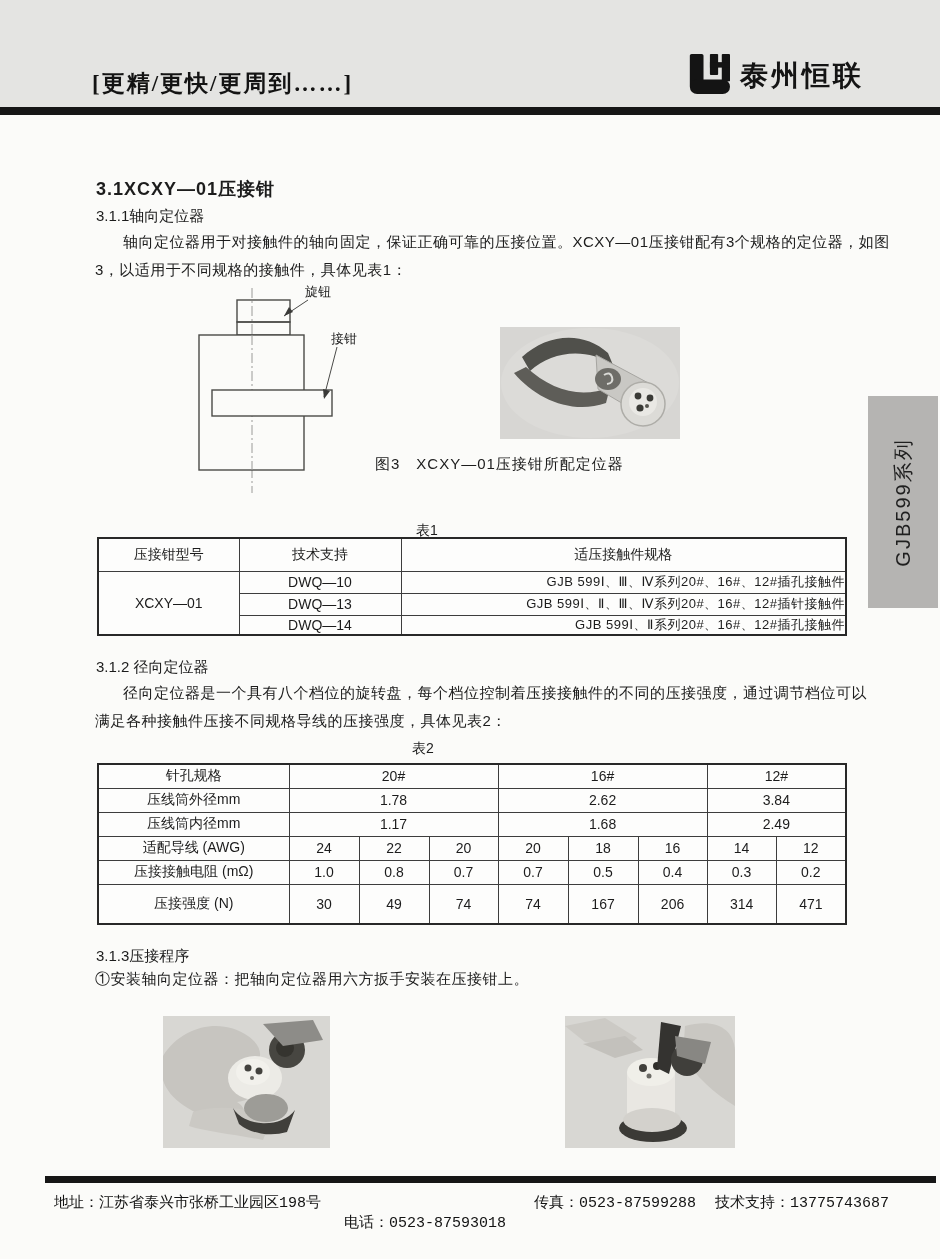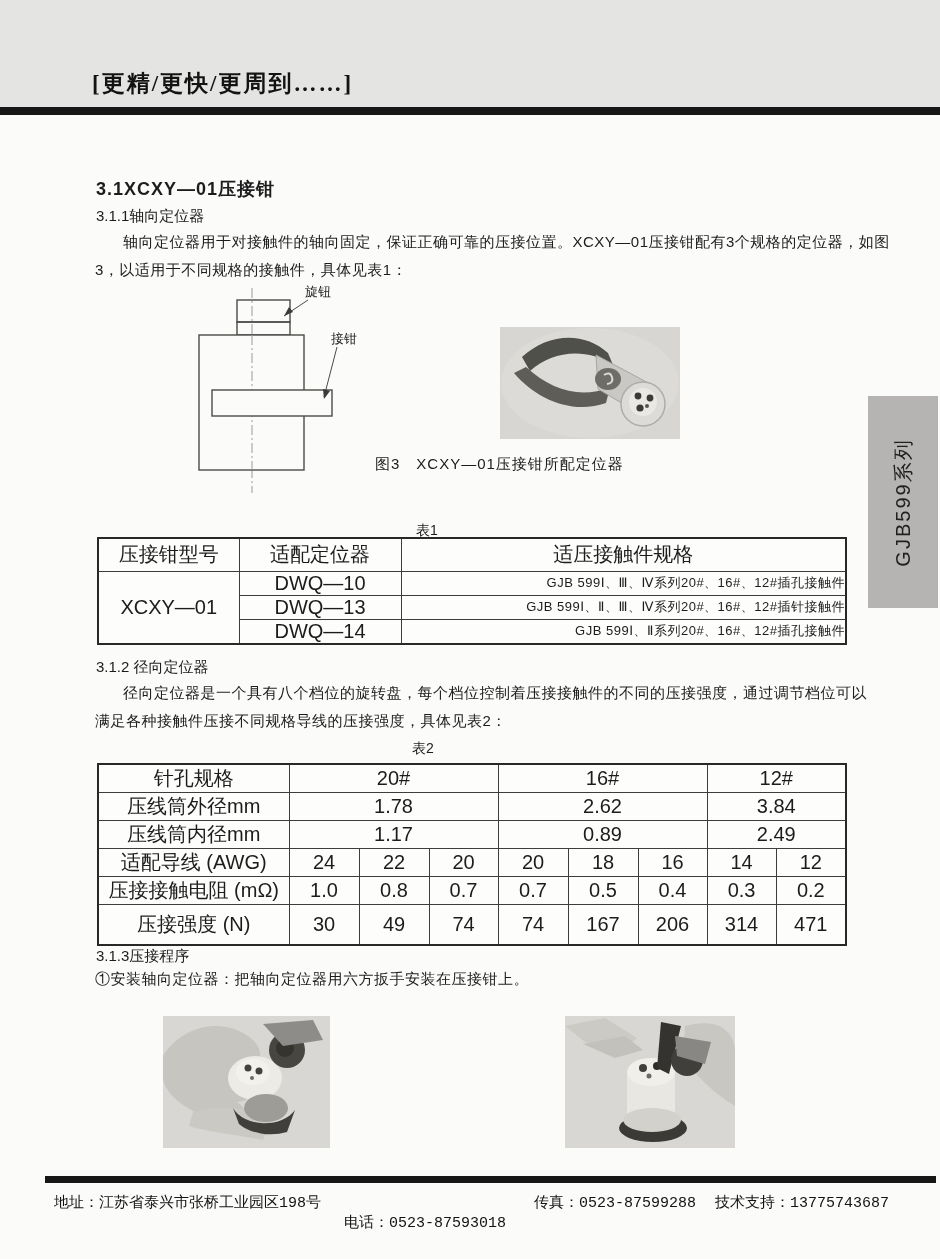--- a/index.html
+++ b/index.html
@@ -17,40 +17,52 @@
   
   .h1{font-size:18px;font-weight:bold;letter-spacing:1px;white-space:nowrap;}
   .h2{font-size:15px;white-space:nowrap;}
   .p{font-size:15px;letter-spacing:0.5px;white-space:nowrap;}
   .cap{font-size:14px;text-align:center;}
   .figcap{font-size:15px;letter-spacing:1px;white-space:nowrap;}
   
   table{border-collapse:collapse;table-layout:fixed;position:absolute;background:#fdfdfc;
         border:2px solid #282828;}
   td{border:1px solid var(--table-border,#3d3d3d);text-align:center;vertical-align:middle;
-     font-size:20px;padding:0;overflow:hidden;white-space:nowrap;}
+     font-size:14px;padding:0;overflow:hidden;white-space:nowrap;}
   .spec-cell{font-size:13px;letter-spacing:0.5px;text-align:right;}
   
   .photo{background:var(--photo-bg,#d7d6d3);}
   
   .side-tab{left:868px;top:396px;width:70px;height:212px;background:var(--tab-bg,#b5b4b2);
             display:flex;align-items:center;justify-content:center;}
   .side-tab span{transform:rotate(-90deg);white-space:nowrap;font-size:20px;
                  letter-spacing:2px;color:#1f1f1f;}
   
   .ftr-rule{left:45px;top:1176px;width:891px;height:7px;background:var(--rule,#161616);}
   .ftr{top:1193px;font-family:Liberation Mono, monospace;font-size:15px;color:#131313;white-space:nowrap;}
 </style>
 </head>
 <body>
 
 <div class="page">
 
   <div class="abs hdr"></div>
   <div class="abs slogan">[更精/更快/更周到……]</div>
+  <div class="abs brand">
+    <span>
+      <svg width="42" height="46" viewBox="0 0 46 46">
+        <rect x="2" y="1" width="15" height="37" rx="2" fill="#141414"></rect>
+        <rect x="2" y="29" width="44" height="16" rx="8" fill="#141414"></rect>
+        <rect x="24" y="1" width="9" height="23" rx="1" fill="#141414"></rect>
+        <rect x="37" y="1" width="9" height="30" rx="1" fill="#141414"></rect>
+        <rect x="24" y="10" width="22" height="6" fill="#141414"></rect>
+      </svg>
+    </span>
+    <span class="brand-name">泰州恒联</span>
+  </div>
   <div class="abs hdr-rule"></div>
 
   <div class="abs h1" style="left:96px;top:177px;">3.1XCXY—01压接钳</div>
   <div class="abs h2" style="left:96px;top:207px;">3.1.1轴向定位器</div>
   <div class="abs p" style="left:123px;top:233px;">轴向定位器用于对接触件的轴向固定，保证正确可靠的压接位置。XCXY—01压接钳配有3个规格的定位器，如图</div>
   <div class="abs p" style="left:95px;top:261px;">3，以适用于不同规格的接触件，具体见表1：</div>
 
   <svg class="abs" style="left:150px;top:283px;" width="340" height="215" viewBox="0 0 340 215">
     <line x1="102" y1="5" x2="102" y2="210" stroke="#9a9a98" stroke-width="1" stroke-dasharray="10 3 2 3"></line>
     <rect x="87" y="17" width="53" height="22" fill="none" stroke="#4a4a48" stroke-width="1.4"></rect>
@@ -88,21 +100,21 @@
   <div class="abs cap" style="left:97px;top:505px;width:660px;margin-top:17px;">表1</div>
   <table style="left:97px;top:537px;width:748px;">
     <colgroup>
         <col style="width:141px">
         <col style="width:162px">
         <col style="width:445px">
       </colgroup>
     <tbody>
         <tr style="height:33px">
       <td>压接钳型号</td>
-      <td>适配定位器</td>
+      <td>技术支持</td>
       <td>适压接触件规格</td>
     </tr>
     <tr style="height:22px">
       <td rowspan="3">XCXY—01</td>
       <td>DWQ—10</td>
       <td class="spec-cell">GJB 599Ⅰ、Ⅲ、Ⅳ系列20#、16#、12#插孔接触件</td>
     </tr>
     <tr style="height:22px">
       <td>DWQ—13</td>
       <td class="spec-cell">GJB 599Ⅰ、Ⅱ、Ⅲ、Ⅳ系列20#、16#、12#插针接触件</td>
@@ -140,21 +152,21 @@
     </tr>
     <tr style="height:24px">
       <td>压线筒外径mm</td>
       <td colspan="3">1.78</td>
       <td colspan="3">2.62</td>
       <td colspan="2">3.84</td>
     </tr>
     <tr style="height:24px">
       <td>压线筒内径mm</td>
       <td colspan="3">1.17</td>
-      <td colspan="3">0.89</td>
+      <td colspan="3">1.68</td>
       <td colspan="2">2.49</td>
     </tr>
     <tr style="height:24px">
       <td>适配导线 (AWG)</td>
       <td>24</td>
       <td>22</td>
       <td>20</td>
       <td>20</td>
       <td>18</td>
       <td>16</td>

